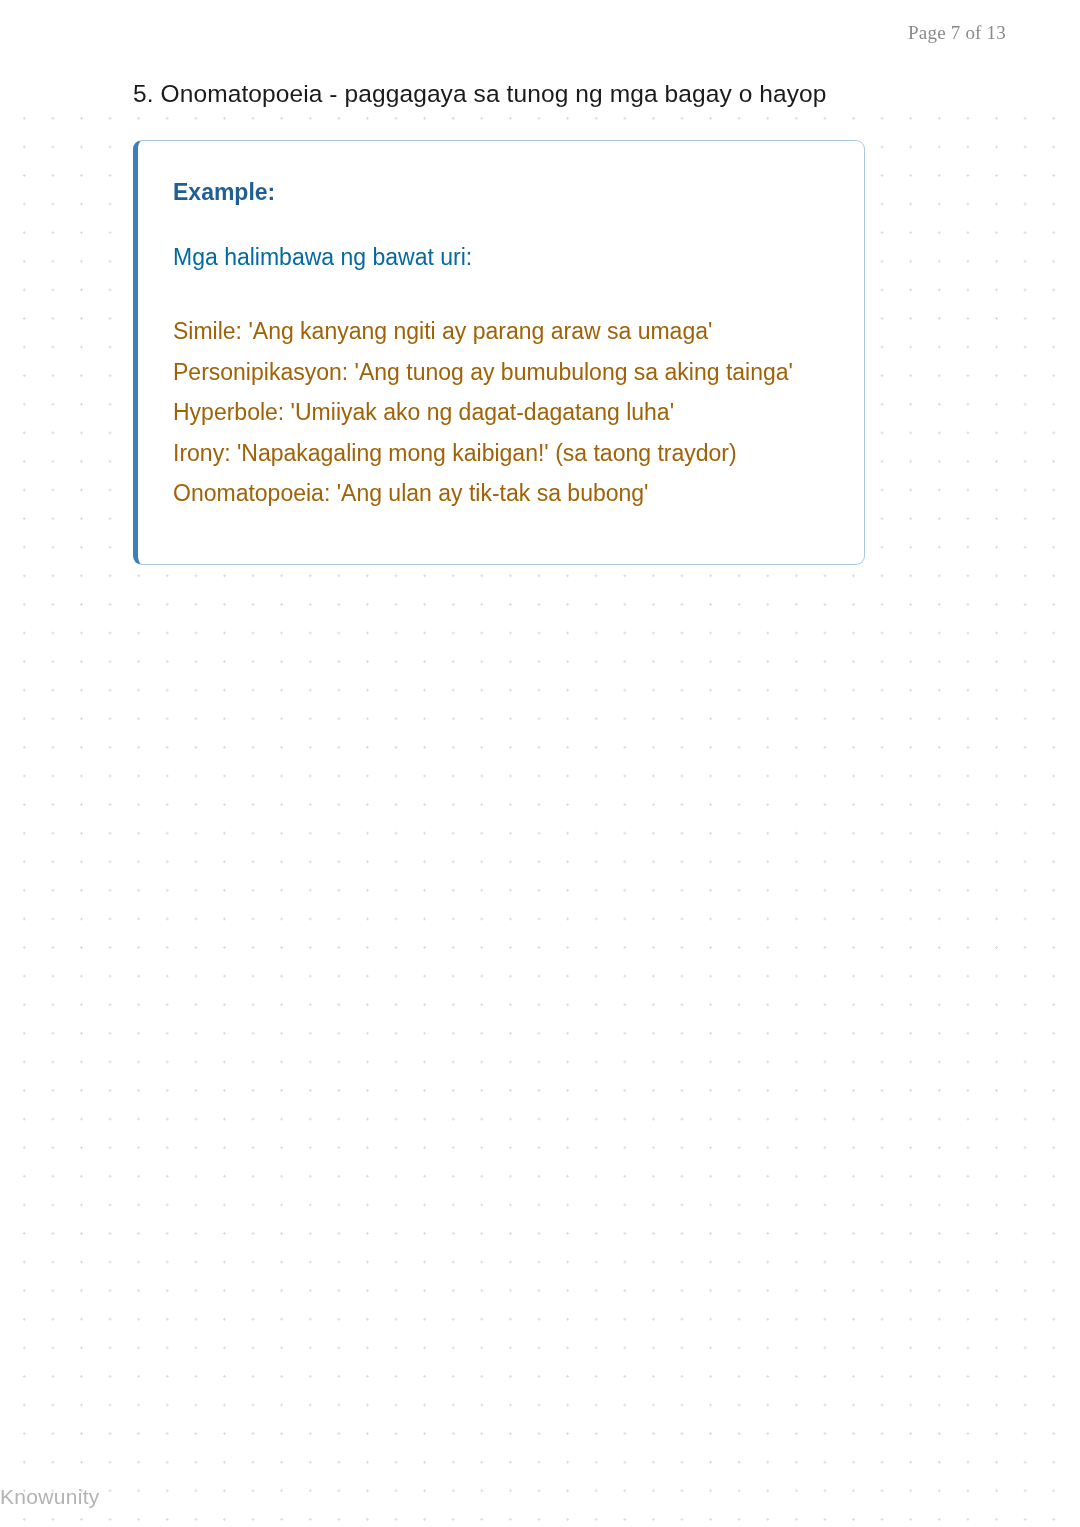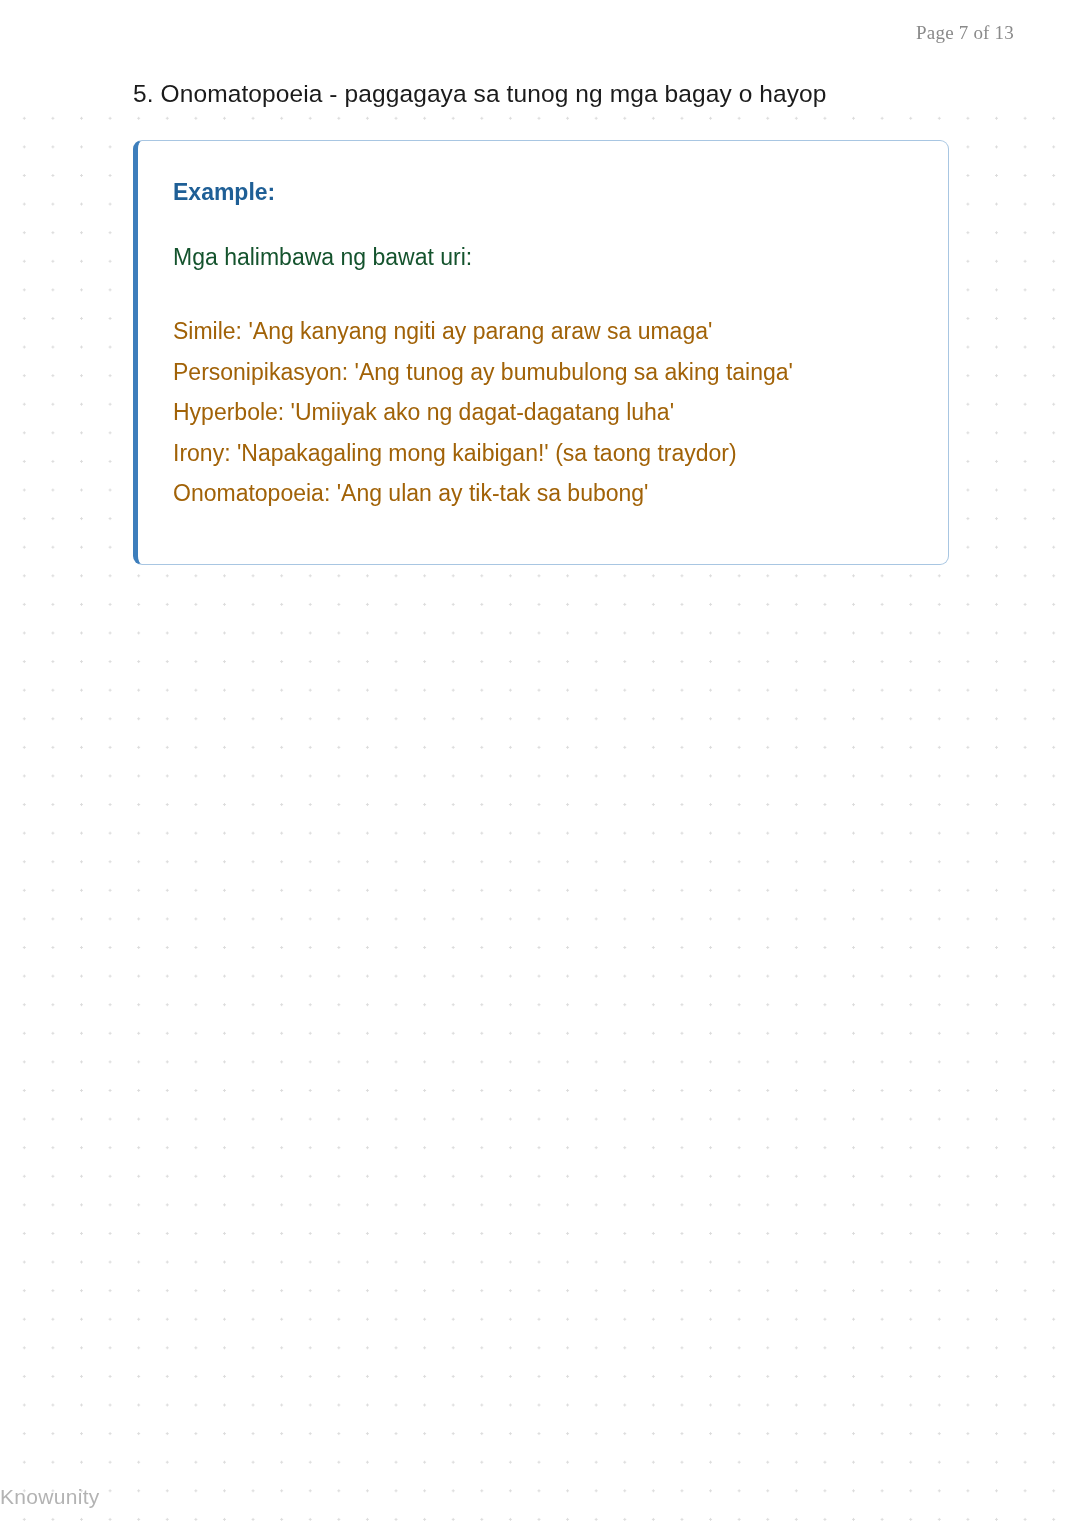--- a/index.html
+++ b/index.html
@@ -28,42 +28,42 @@
   .page-top-mask {
     position: absolute;
     left: 0; right: 0; top: 0;
     height: 104px;
     background: #ffffff;
   }
 
   .page-number {
     position: absolute;
     top: 22px;
-    right: 66px;
+    right: 74px;
     font-family: "Liberation Serif", serif;
     font-size: 19px;
     color: #8a8a8a;
     letter-spacing: 0.2px;
   }
 
   .heading {
     position: absolute;
     left: 133px;
     top: 80px;
     font-size: 24.5px;
     color: #1b1b1b;
     letter-spacing: 0.1px;
     white-space: nowrap;
   }
 
   .example-box {
     position: absolute;
     left: 133px;
     top: 140px;
-    width: 816px;
+    width: 732px;
     height: 425px;
     border: 1px solid #a8c6e2;
     border-left: 5px solid #3d7ebc;
     border-radius: 9px;
     background: #ffffff;
   }
 
   .example-title {
     position: absolute;
     left: 35px;
@@ -71,21 +71,21 @@
     font-size: 23px;
     font-weight: bold;
     color: #1f5f96;
   }
 
   .example-intro {
     position: absolute;
     left: 35px;
     top: 103px;
     font-size: 23px;
-    color: #14532d;
+    color: #0369a1;
   }
 
   .example-lines {
     position: absolute;
     left: 35px;
     top: 170px;
     width: 750px;
   }
   .example-line {
     font-size: 23px;

